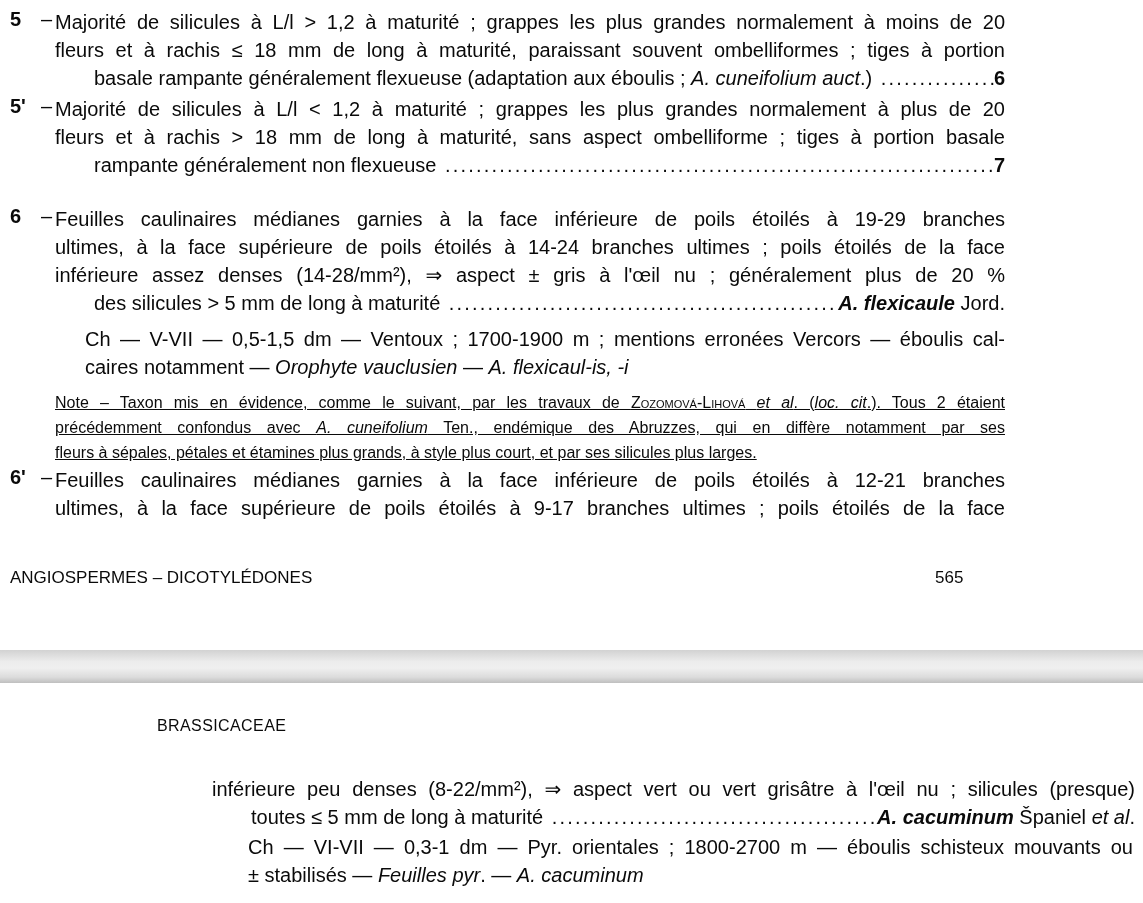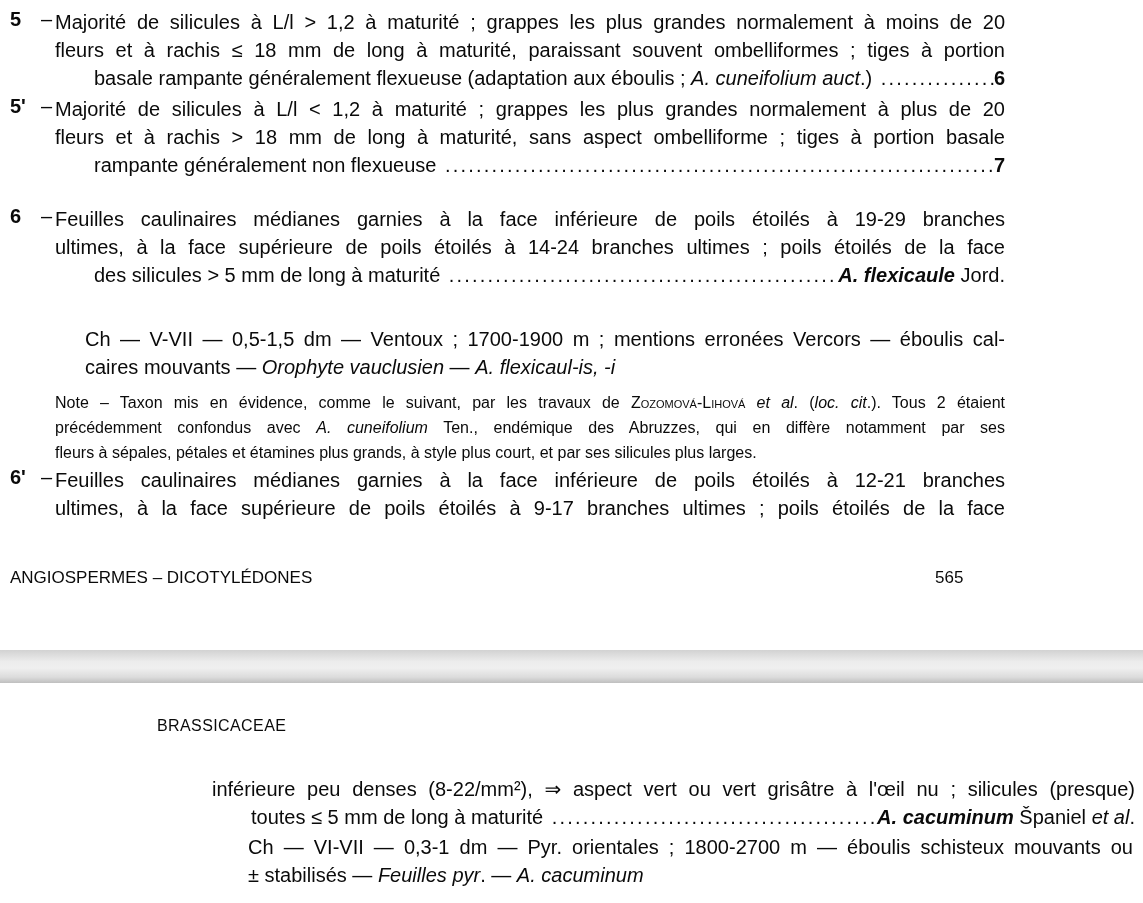--- a/index.html
+++ b/index.html
@@ -9,21 +9,21 @@
     background:#ffffff;
     font-family:"Liberation Sans", sans-serif;
     color:#0a0a0a;
     overflow:hidden;
   }
   .entry{position:absolute;left:55px;width:950px;font-size:20px;}
   .num{position:absolute;left:-45px;top:0;font-weight:700;}
   .dash{position:absolute;left:-14px;top:0;}
   .eco{position:absolute;left:85px;width:920px;font-size:20px;}
   .note{position:absolute;left:55px;width:950px;font-size:16px;}
-  .note .line{height:25px;line-height:25px;}
+  .note .line{height:25px;line-height:25px;text-decoration:underline;}
   .line{height:28px;line-height:28px;overflow:hidden;white-space:normal;}
   .just{text-align:justify;text-align-last:justify;}
   .flexline{display:flex;margin-left:39px;}
   .flexline span{white-space:pre;}
   .b{font-weight:700;}
   .i{font-style:italic;}
   .bi{font-weight:700;font-style:italic;}
   .sc{font-variant:small-caps;}
   .ld{flex:1;min-width:0;overflow:hidden;white-space:nowrap;letter-spacing:2.2px;padding:0 3px;}
   #footer1{position:absolute;left:10px;top:567px;width:995px;font-size:17px;height:22px;line-height:22px;}
@@ -72,32 +72,33 @@
           </div>
         </div>
     </div>
 
     <div class="entry" style="top:205px">
       <span class="num">6</span>
       <span class="dash">–</span>
       <div>
           <div class="line just"><span>Feuilles caulinaires médianes garnies à la face inférieure de poils étoilés à 19-29 branches</span></div>
           <div class="line just"><span>ultimes, à la face supérieure de poils étoilés à 14-24 branches ultimes ; poils étoilés de la face</span></div>
+          <div class="line just"><span>inférieure assez denses (14-28/mm²), ⇒ aspect ± gris à l'œil nu ; généralement plus de 20 %</span></div>
           <div class="line flexline">
             <span>des silicules &gt; 5 mm de long à maturité </span>
             <span class="ld">..........................................................................................................................</span>
             <span class="bi">A. flexicaule</span>
             <span> Jord.</span>
           </div>
         </div>
     </div>
 
     <div class="eco" style="top:325px">
         <div class="line just"><span>Ch — V-VII — 0,5-1,5 dm — Ventoux ; 1700-1900 m ; mentions erronées Vercors — éboulis cal-</span></div>
-        <div class="line"><span>caires mouvants — </span><span class="i">Orophyte vauclusien</span><span> — </span><span class="i">A. flexicaul-is, -i</span></div>
+        <div class="line"><span>caires notamment — </span><span class="i">Orophyte vauclusien</span><span> — </span><span class="i">A. flexicaul-is, -i</span></div>
       </div>
 
     <div class="note" style="top:390px">
         <div class="line just"><span>Note – Taxon mis en évidence, comme le suivant, par les travaux de </span><span class="sc">Zozomová-Lihová</span><span> </span><span class="i">et al</span><span>. (</span><span class="i">loc. cit</span><span>.). Tous 2 étaient</span></div>
         <div class="line just"><span>précédemment confondus avec </span><span class="i">A. cuneifolium</span><span> Ten., endémique des Abruzzes, qui en diffère notamment par ses</span></div>
         <div class="line"><span>fleurs à sépales, pétales et étamines plus grands, à style plus court, et par ses silicules plus larges.</span></div>
       </div>
 
     <div class="entry" style="top:466px">
       <span class="num">6'</span>

